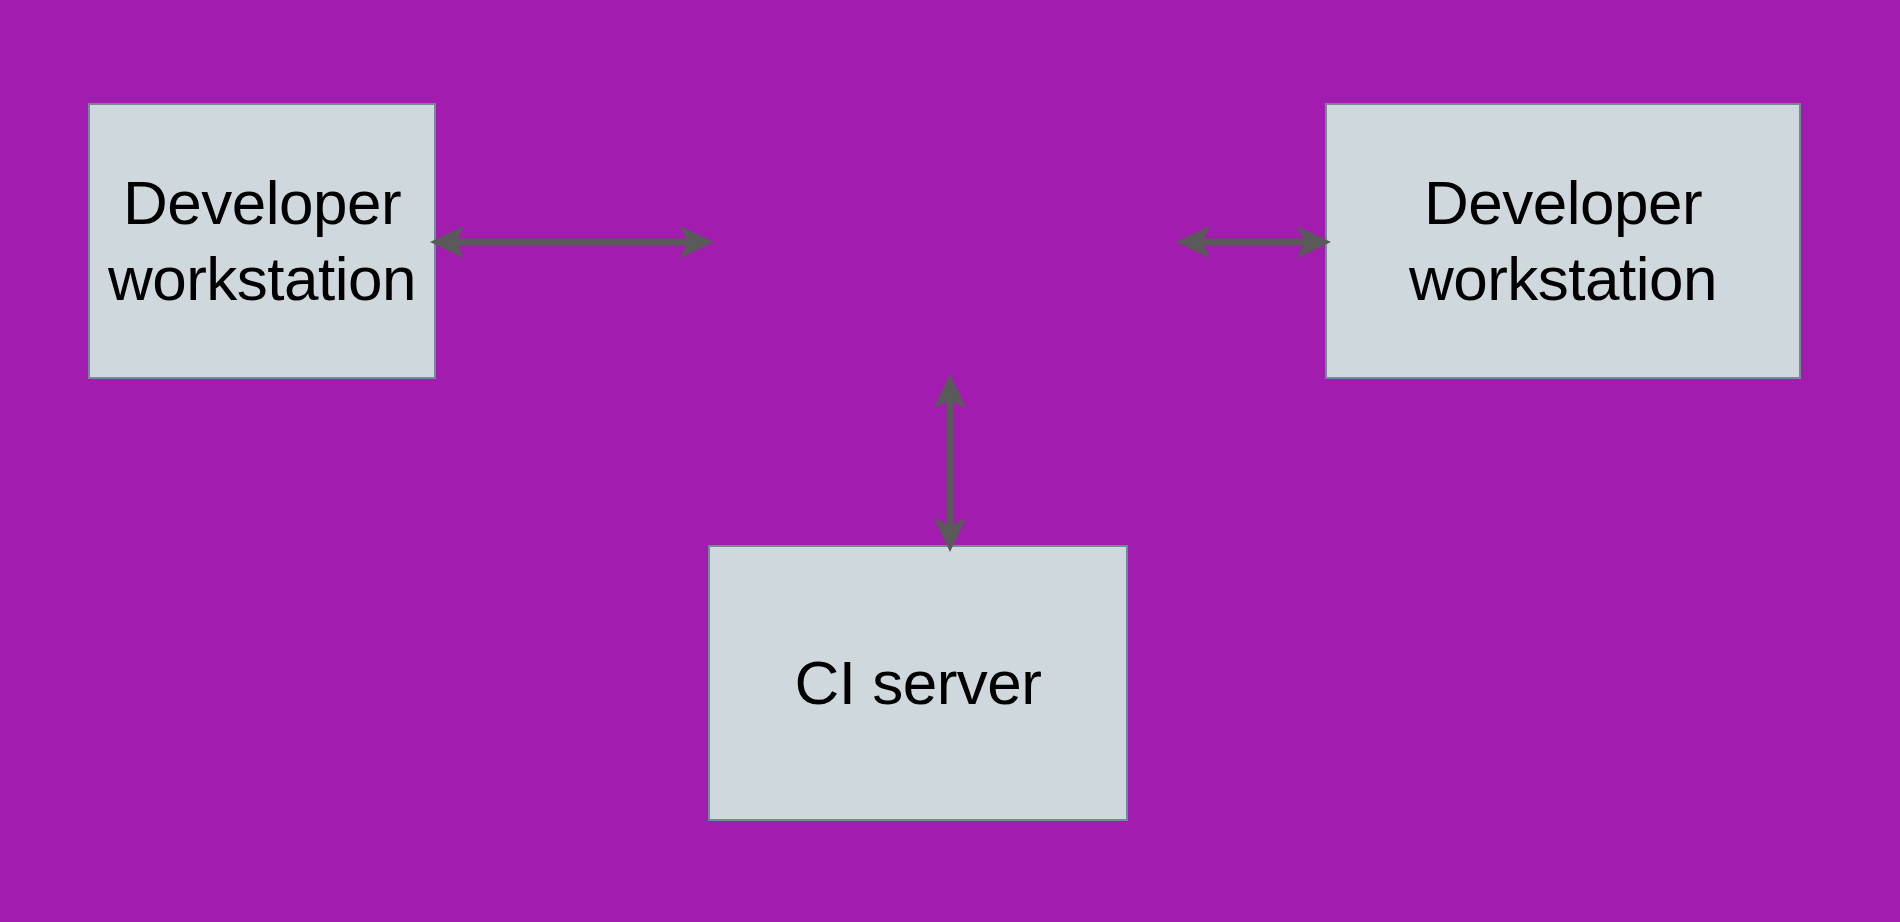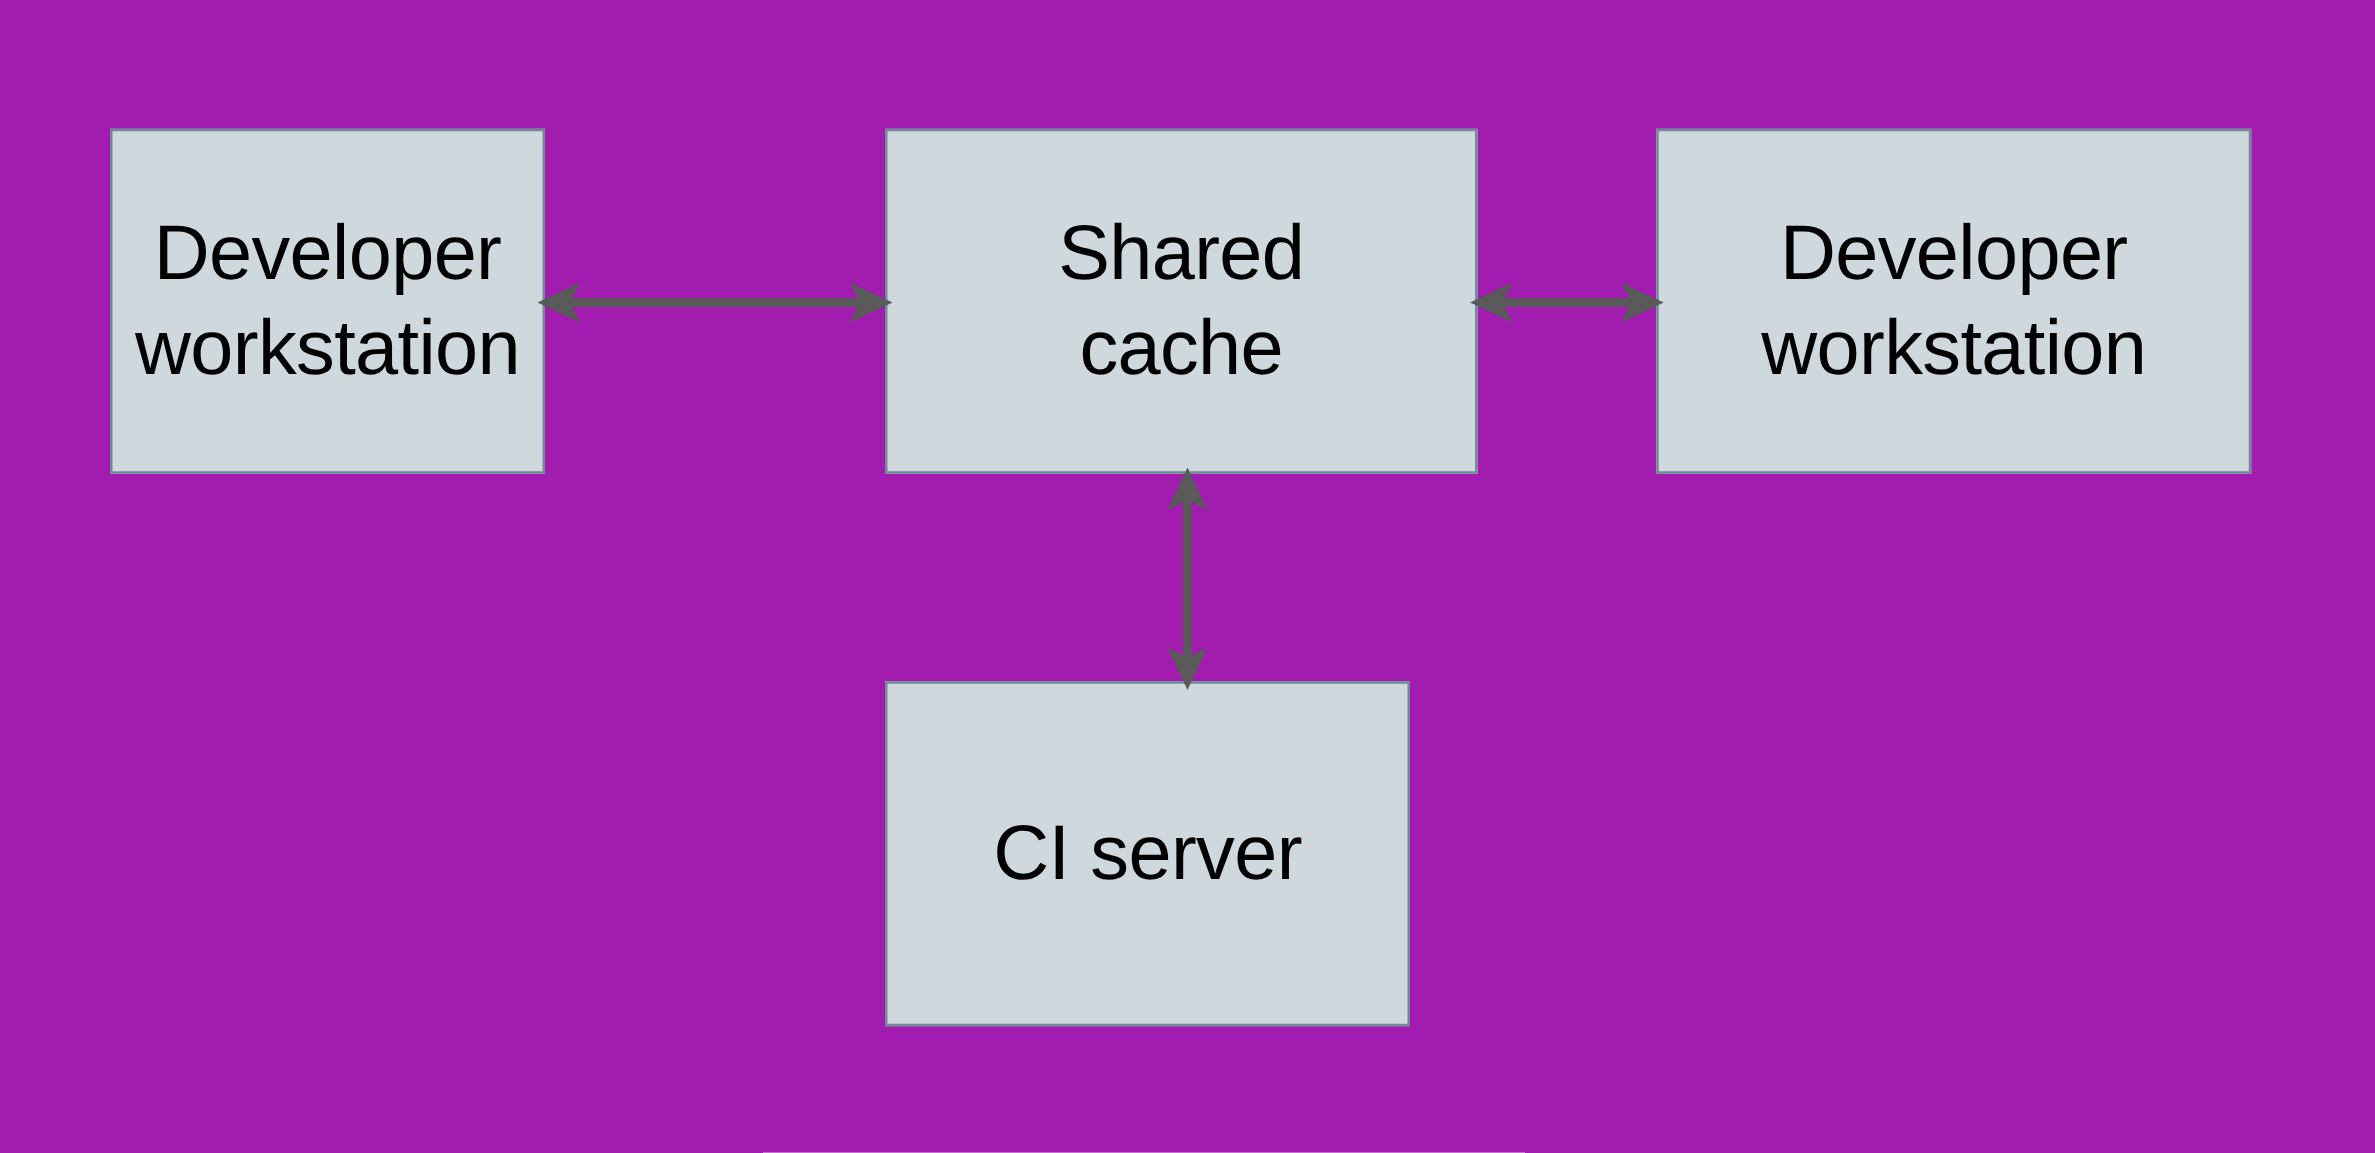--- a/index.html
+++ b/index.html
@@ -55,24 +55,20 @@
 </head>
 <body>
 
 <div id="diagram-canvas">
 
   <div class="node" id="node-dev-left">
     <span class="node-label">Developer
 workstation</span>
   </div>
 
-  <div class="node" id="node-shared">
-    <span class="node-label">Shared
-cache</span>
-  </div>
 
   <div class="node" id="node-dev-right">
     <span class="node-label">Developer
 workstation</span>
   </div>
 
   <div class="node" id="node-ci">
     <span class="node-label">CI server</span>
   </div>
 

